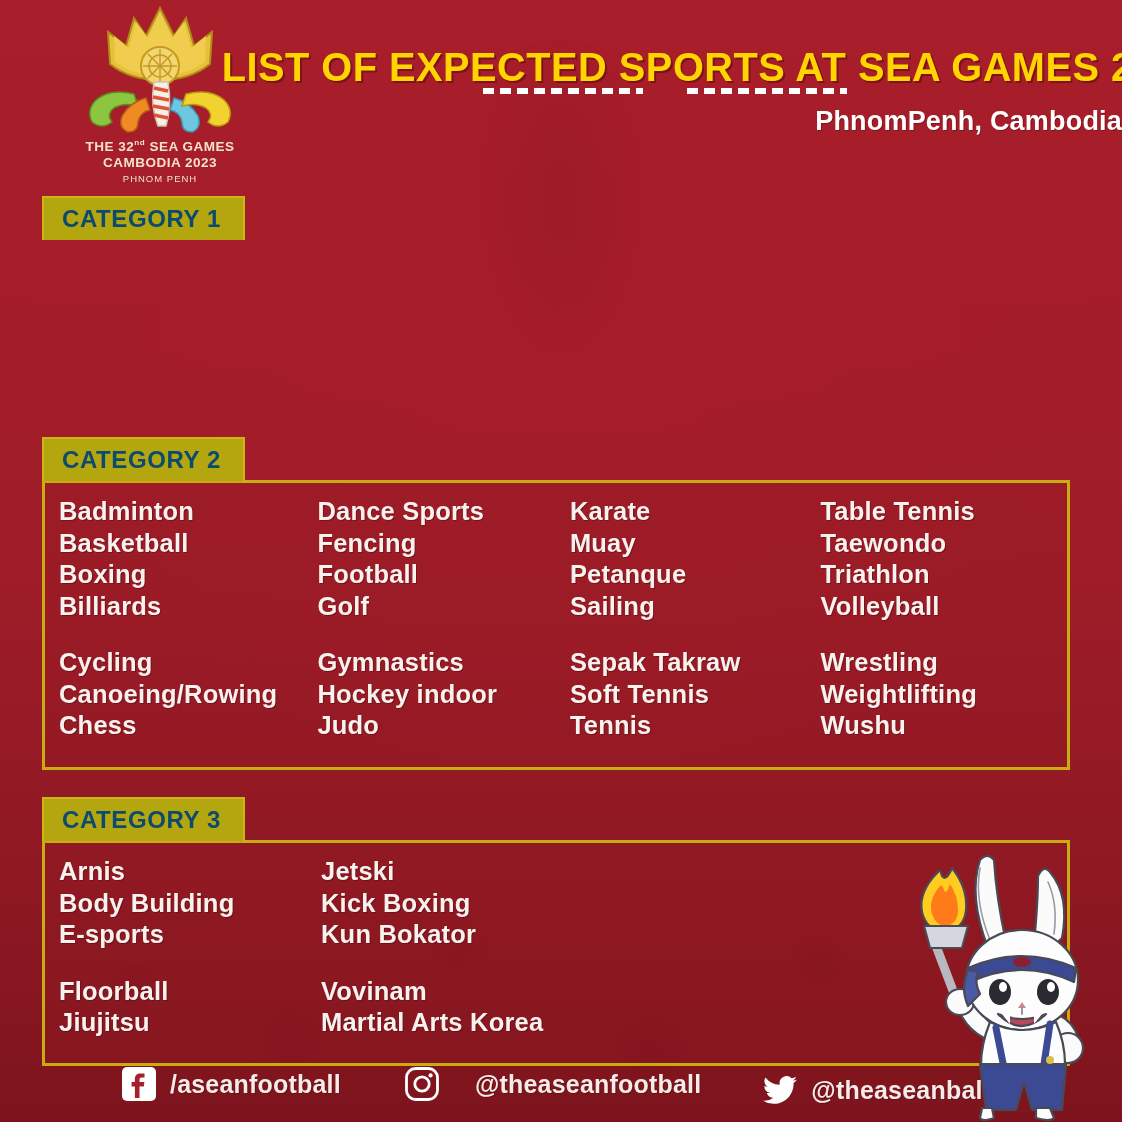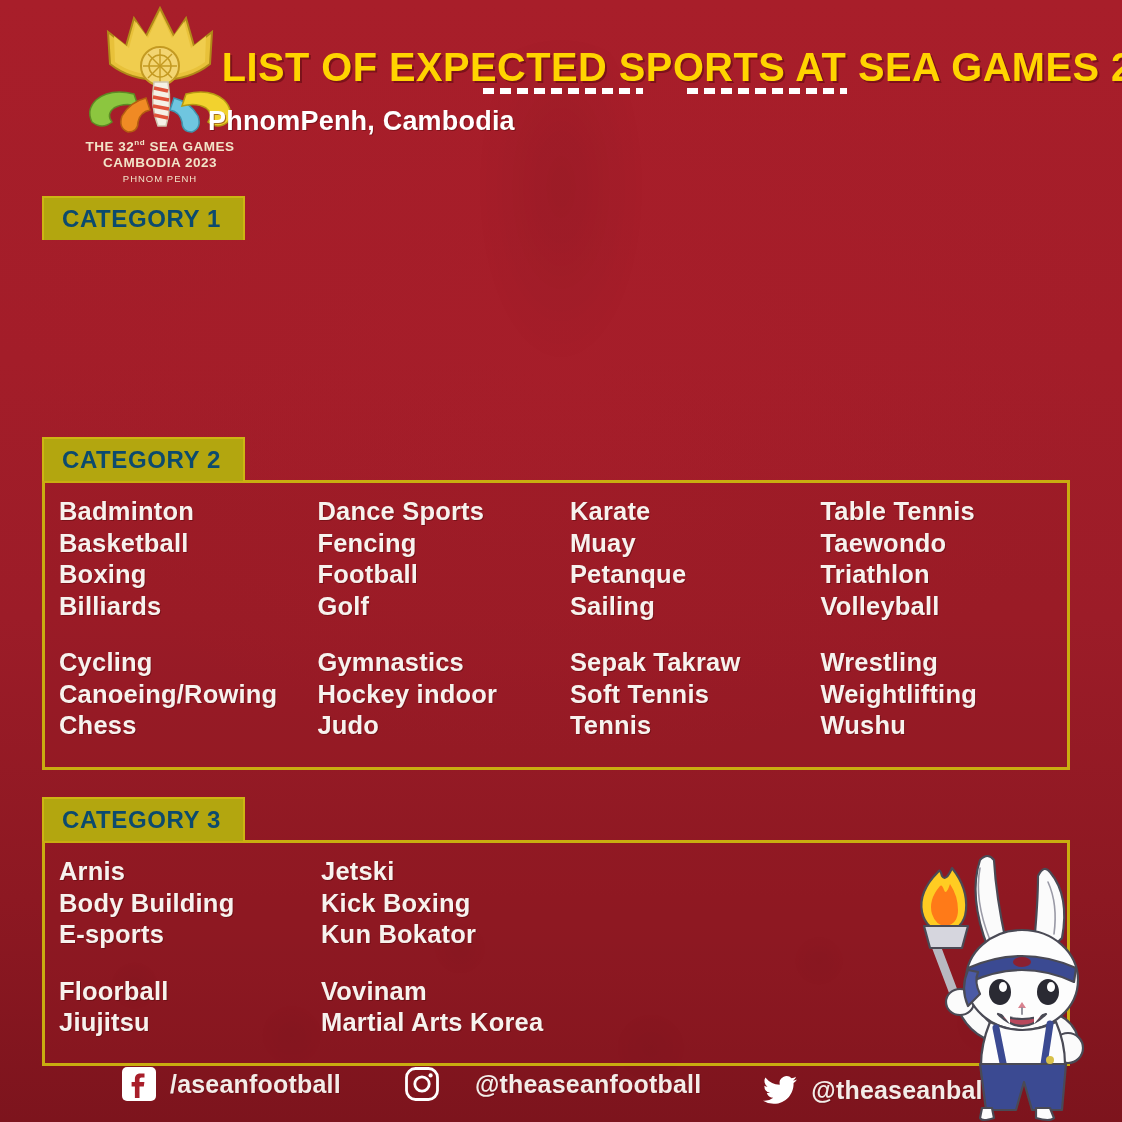--- a/index.html
+++ b/index.html
@@ -107,21 +107,21 @@
     height: 6px;
     background: repeating-linear-gradient(90deg,
       #ffffff 0px, #ffffff 11px,
       rgba(255,255,255,0) 11px, rgba(255,255,255,0) 17px);
   }
   .subtitle {
     position: absolute;
     left: 208px;
     top: 106px;
     width: 914px;
-    text-align: left;
+    text-align: right;
     color: #ffffff;
     font-size: 27px;
     font-weight: bold;
     letter-spacing: 0.2px;
     text-shadow: 1px 1px 0 rgba(90,10,14,0.5);
   }
 
   
   .cat { position: absolute; left: 42px; width: 1028px; }
   .cat-tab {

